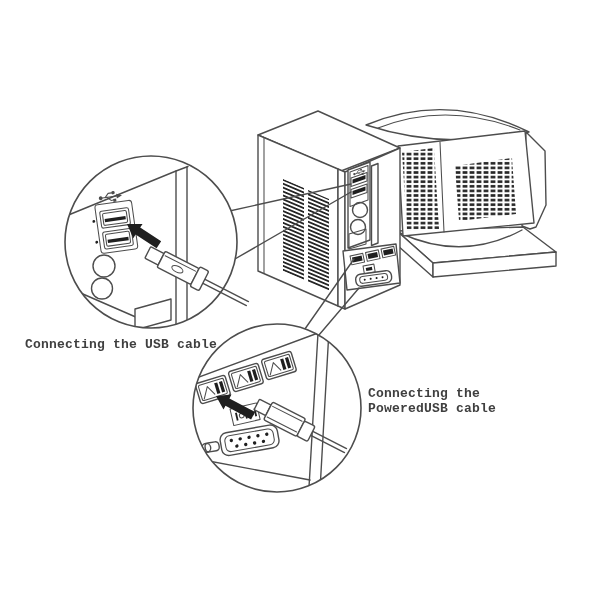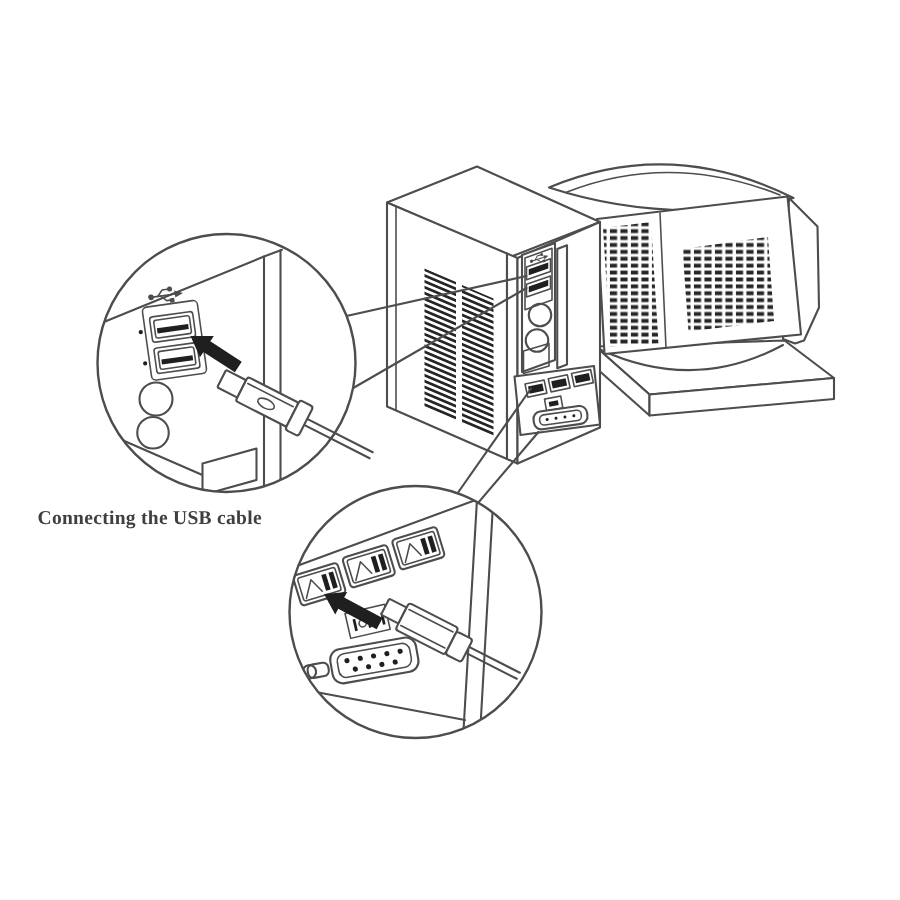--- a/index.html
+++ b/index.html
@@ -2,21 +2,21 @@
 <html style="--line: #4d4d4d; --dark: #1f1f1f; --text: #3f3f3f; --background: #ffffff;"><head>
 <meta charset="utf-8">
 <style>
   :root{
     --line:#4d4d4d; --dark:#1f1f1f; --text:#3f3f3f; --background:#ffffff;
   }
   html,body{margin:0;padding:0;background:#fff;}
   .stage{
     position:relative;width:600px;height:600px;overflow:hidden;
     background:var(--background);
-    font-family:Liberation Serif, serif;
+    font-family:Liberation Mono, monospace;
   }
   svg{position:absolute;left:0;top:0;}
   .ln{fill:none;stroke:var(--line);stroke-width:1.4;stroke-linejoin:round;stroke-linecap:round;}
   .thin{stroke-width:1.05;}
   .wh{fill:#fff;stroke:var(--line);stroke-width:1.4;stroke-linejoin:round;stroke-linecap:round;}
   .whn{fill:#fff;stroke:none;}
   .dk{fill:var(--dark);stroke:none;}
   .lnfill{fill:var(--line);stroke:none;}
   .caption{
     position:absolute;color:var(--text);font-size:13px;line-height:15px;
@@ -242,13 +242,15 @@
       <rect class="wh" x="0" y="-5.5" width="13" height="12" rx="1"></rect>
       <rect class="wh" x="13" y="-9" width="37" height="20" rx="2"></rect>
       <line class="ln thin" x1="15" y1="-5" x2="48" y2="-5"></line>
       <line class="ln thin" x1="15" y1="7" x2="48" y2="7"></line>
       <rect class="wh" x="50" y="-6.5" width="12" height="17" rx="2"></rect>
     </g>
   </g>
 </svg>
 
 <div class="caption" id="cap-usb">Connecting the USB cable</div>
+<div class="caption" id="cap-pusb">Connecting the
+PoweredUSB cable</div>
 </div>
 
 </body></html>

